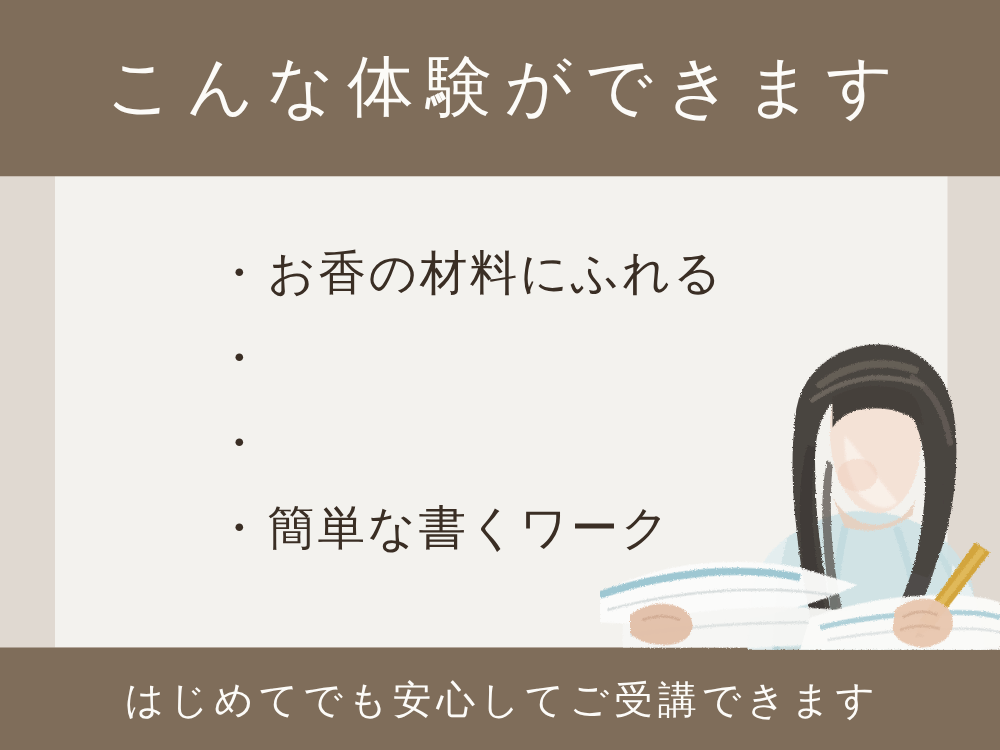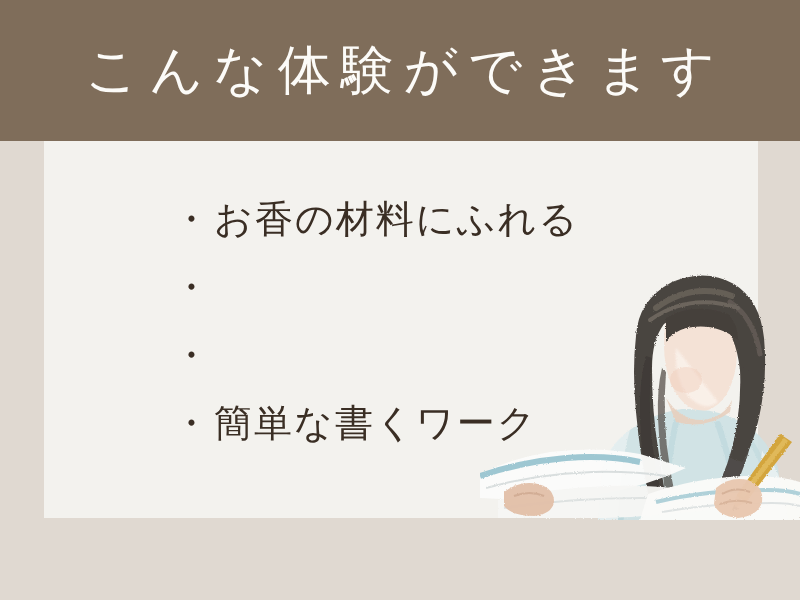--- a/index.html
+++ b/index.html
@@ -201,14 +201,17 @@
 
         <path d="M236 226 Q250 214 268 218 Q284 224 282 240
                  Q278 254 258 256 Q238 254 234 242 Z" fill="#E8C7B0" opacity="0.97"></path>
         <path d="M242 232 Q256 224 270 230" stroke="#CFA88E" stroke-width="2" fill="none" opacity="0.7"></path>
         <path d="M240 242 Q256 236 272 241" stroke="#CFA88E" stroke-width="2" fill="none" opacity="0.6"></path>
 
       </g>
     </svg>
   </div>
 
+  <div class="band band-bottom">
+    <div class="footer-text">はじめてでも安心してご受講できます</div>
+  </div>
 
 </div>
 
 </body></html>

